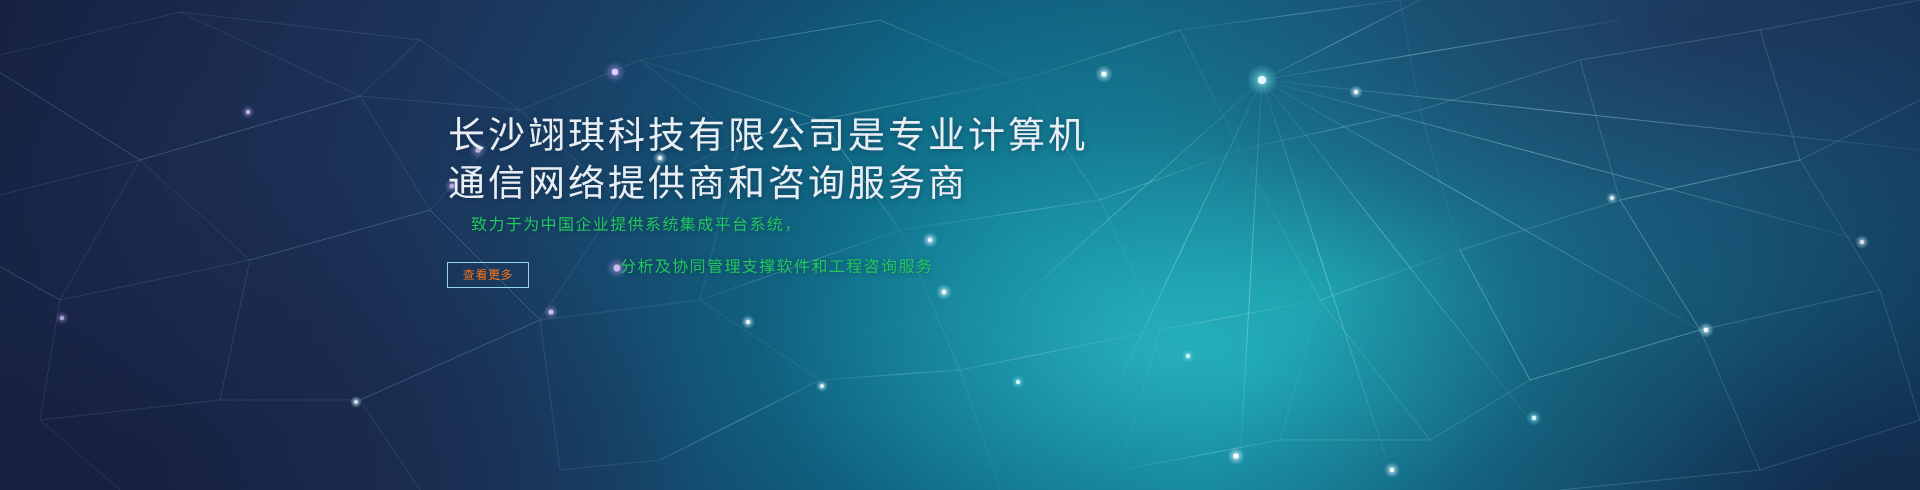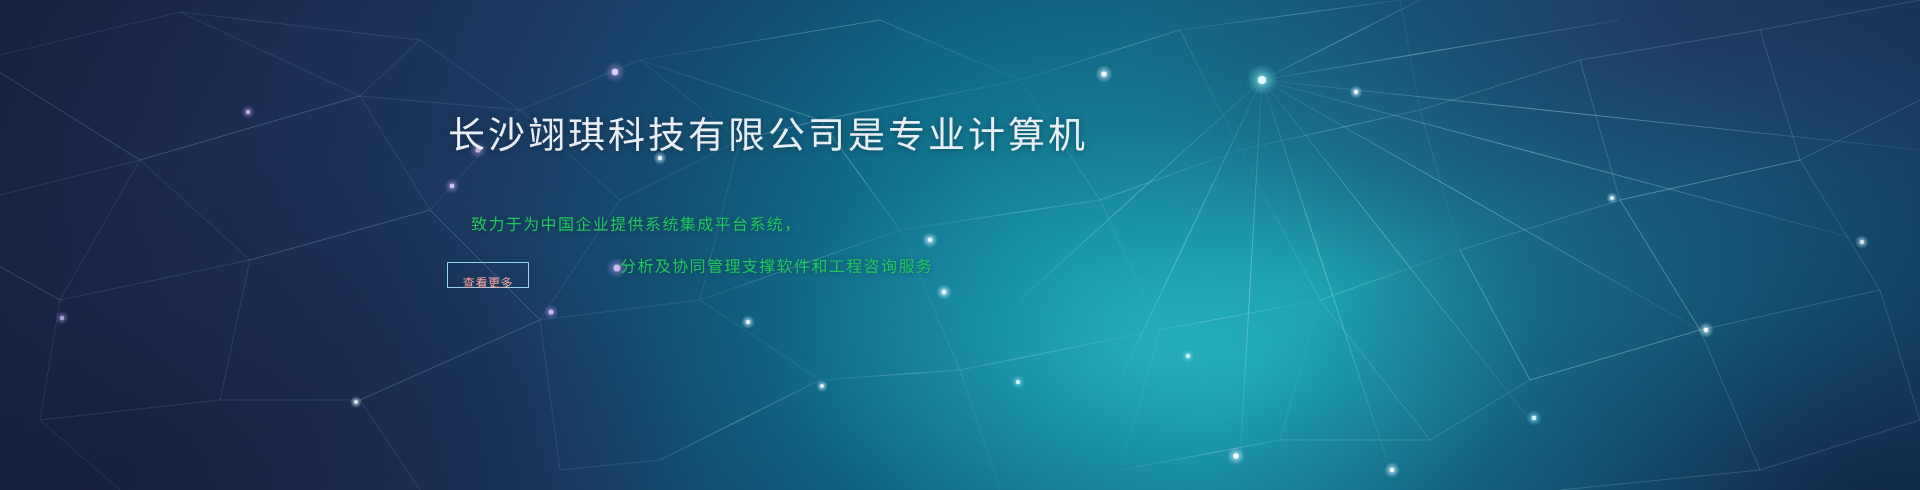--- a/index.html
+++ b/index.html
@@ -133,28 +133,28 @@
 
   .more-button {
     position: absolute;
     left: 447px;
     top: 262px;
     width: 82px;
     height: 26px;
     box-sizing: border-box;
     border: 1px solid #8fd8e4;
     background: transparent;
-    color: #fca5a5;
+    color: #f97316;
     font-size: 12px;
     letter-spacing: 0.6px;
     line-height: 24px;
     text-align: center;
     cursor: pointer;
     font-family: "Liberation Sans", "DejaVu Sans", sans-serif;
-    padding: 8px;
+    padding: 0;
   }
 </style>
 </head>
 <body>
 
 <div id="banner">
 
   <div class="bg-base"></div>
   <div class="bg-left"></div>
   <div class="bg-topright"></div>
@@ -334,20 +334,21 @@
       <circle cx="822" cy="386" r="2" fill="#ffffff" fill-opacity="0.6"></circle>
     </g>
   </svg>
 
   <div class="bg-vignette"></div>
 
   <div class="content">
 
     <div class="headline">
       <div class="headline-line">长沙翊琪科技有限公司是专业计算机</div>
+      <div class="headline-line">通信网络提供商和咨询服务商</div>
     </div>
 
     <div class="subline subline-1">致力于为中国企业提供系统集成平台系统，</div>
 
     <div class="subline subline-2">分析及协同管理支撑软件和工程咨询服务</div>
 
     <button class="more-button">查看更多</button>
 
   </div>
 </div>

